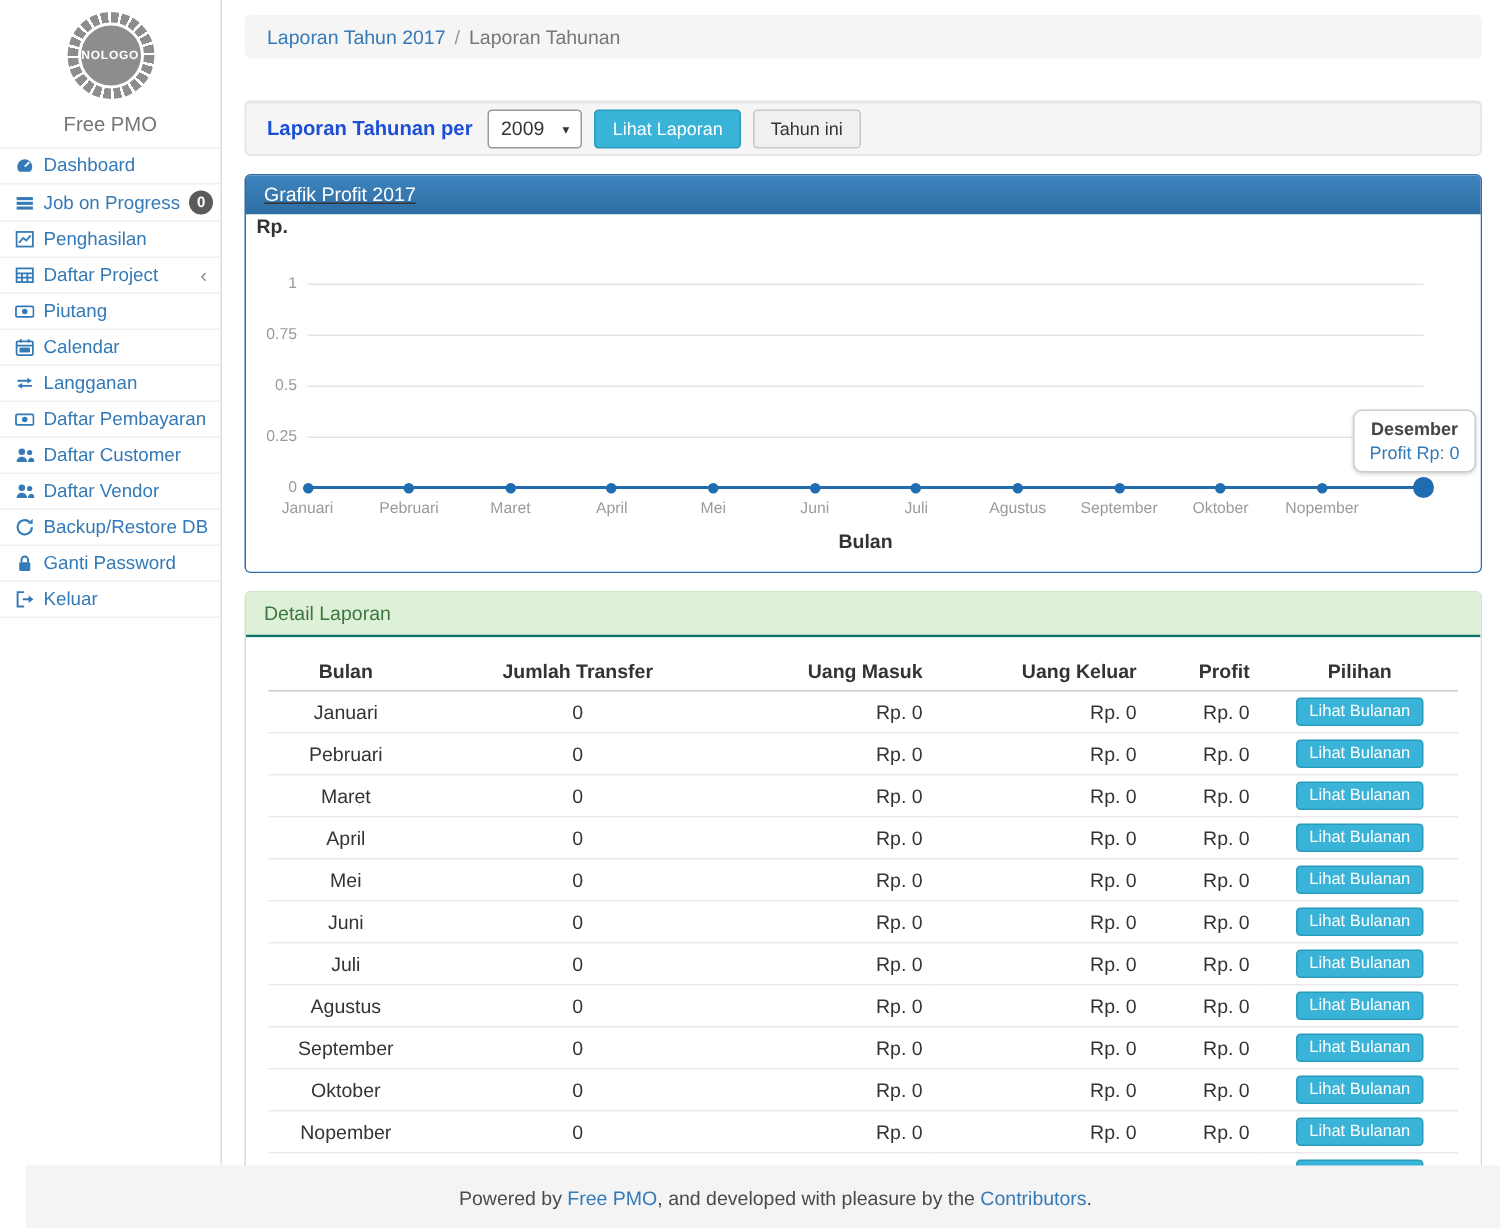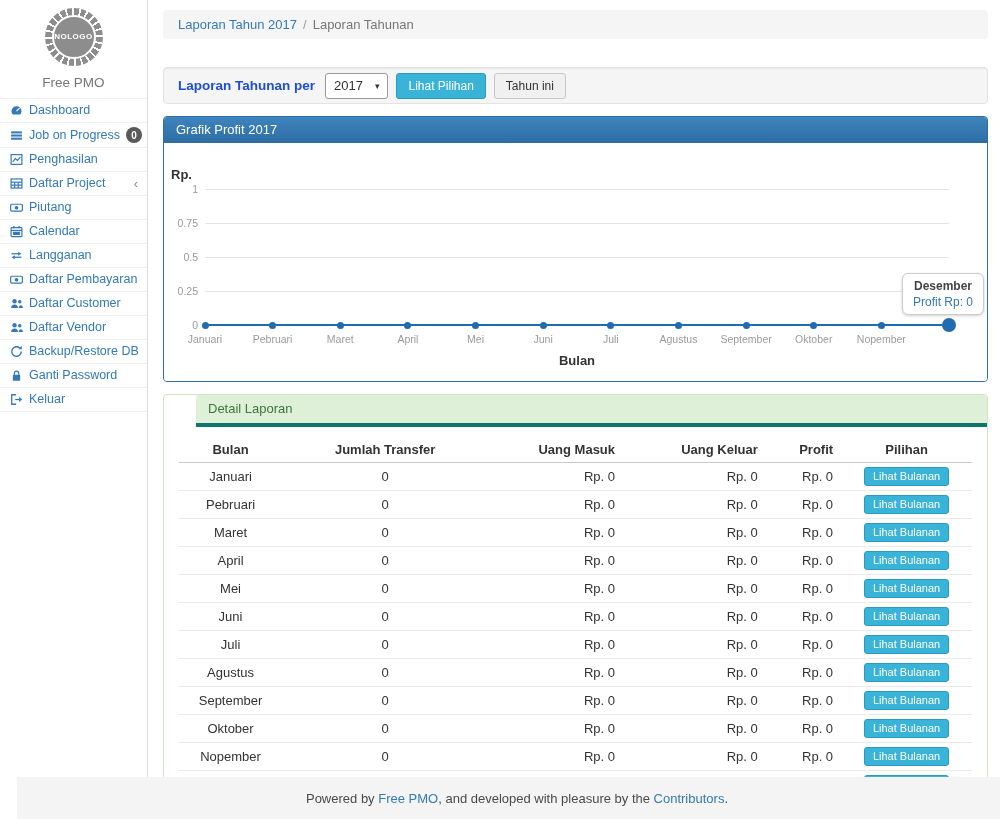--- a/index.html
+++ b/index.html
@@ -73,35 +73,35 @@
   .btn {
     border-radius:3px; font-size:12px; height:26px; padding:0 11px;
     display:inline-flex; align-items:center; cursor:pointer;
     font-family:"Liberation Sans", sans-serif;
   }
   .btn-info { background:#39b3d7; border:1px solid #2a9bbd; color:#fff; }
   .btn-default { background:#f0f0f0; border:1px solid #c8c8c8; color:#333; }
 
   
   .panel { border-radius:4px; margin-top:12px; }
-  .panel-primary { border:1px solid #2e6da4; }
+  .panel-primary { border:1px solid #2e6da4;text-decoration:underline; }
   .panel-primary .panel-heading {
     background:linear-gradient(#3e84bd, #2e6da4); color:#fff;
     padding:5px 12px; font-size:13px; border-radius:3px 3px 0 0; line-height:16px;
   }
   .panel-success { border:1px solid #cfe6c2; }
   .panel-success .panel-heading {
     background:#dff0d8; color:#3c763d; padding:6px 12px; font-size:13px;
-    border-radius:3px 3px 0 0; line-height:16px; border-bottom:4px solid #0f766e;margin-left:32px;
+    border-radius:3px 3px 0 0; line-height:16px; border-bottom:2px solid #0f766e;
   }
   .panel-body-table { padding:10px 15px 18px 15px; background:#fff; border-radius:0 0 3px 3px; }
 
   
   .chart-body { position:relative; height:238px; background:#fff; border-radius:0 0 3px 3px; }
-  .rp-label { position:absolute; left:7px; top:24px; font-weight:bold; font-size:13px; color:#333; }
+  .rp-label { position:absolute; left:7px; top:0; font-weight:bold; font-size:13px; color:#333; }
   .gridline { position:absolute; height:1px; background:#e4e4e4; left:41px; width:744px; }
   .ytick { position:absolute; left:0; width:34px; text-align:right; font-size:10.5px; color:#9b9b9b; }
   .series-line { position:absolute; height:2px; left:41px; width:744px; }
   .dot { position:absolute; border-radius:50%; }
   .xtick { position:absolute; width:70px; text-align:center; font-size:10.5px; color:#9b9b9b; }
   .xaxis-title { position:absolute; left:41px; width:744px; text-align:center; font-weight:bold; font-size:13px; color:#333; }
   .chart-tooltip {
     position:absolute; background:#fff; border:1px solid #ccc; border-radius:6px;
     box-shadow:0 1px 3px rgba(0,0,0,.18); padding:5px 10px; text-align:center; z-index:5;
   }
@@ -282,24 +282,24 @@
 </aside>
 
 <main class="content">
   <nav class="breadcrumb">
     <a href="#">Laporan Tahun 2017</a><span class="sep">/</span><span>Laporan Tahunan</span>
   </nav>
 
   <div class="filter-bar">
     <span class="filter-label">Laporan Tahunan per</span>
     <div class="select">
-      <span>2017</span>
+      <span>2009</span>
       <span class="caret">▾</span>
     </div>
-    <button class="btn btn-info">Lihat Pilihan</button>
+    <button class="btn btn-info">Lihat Laporan</button>
     <button class="btn btn-default">Tahun ini</button>
   </div>
 
   <section class="panel panel-primary">
     <header class="panel-heading">Grafik Profit 2017</header>
     <div class="chart-body" id="chart">
         <span class="rp-label">Rp.</span>
         <div class="gridline" style="top: 46px;"></div>
         <span class="ytick" style="top: 40px;">1</span>
         <div class="gridline" style="top: 80px;"></div>

